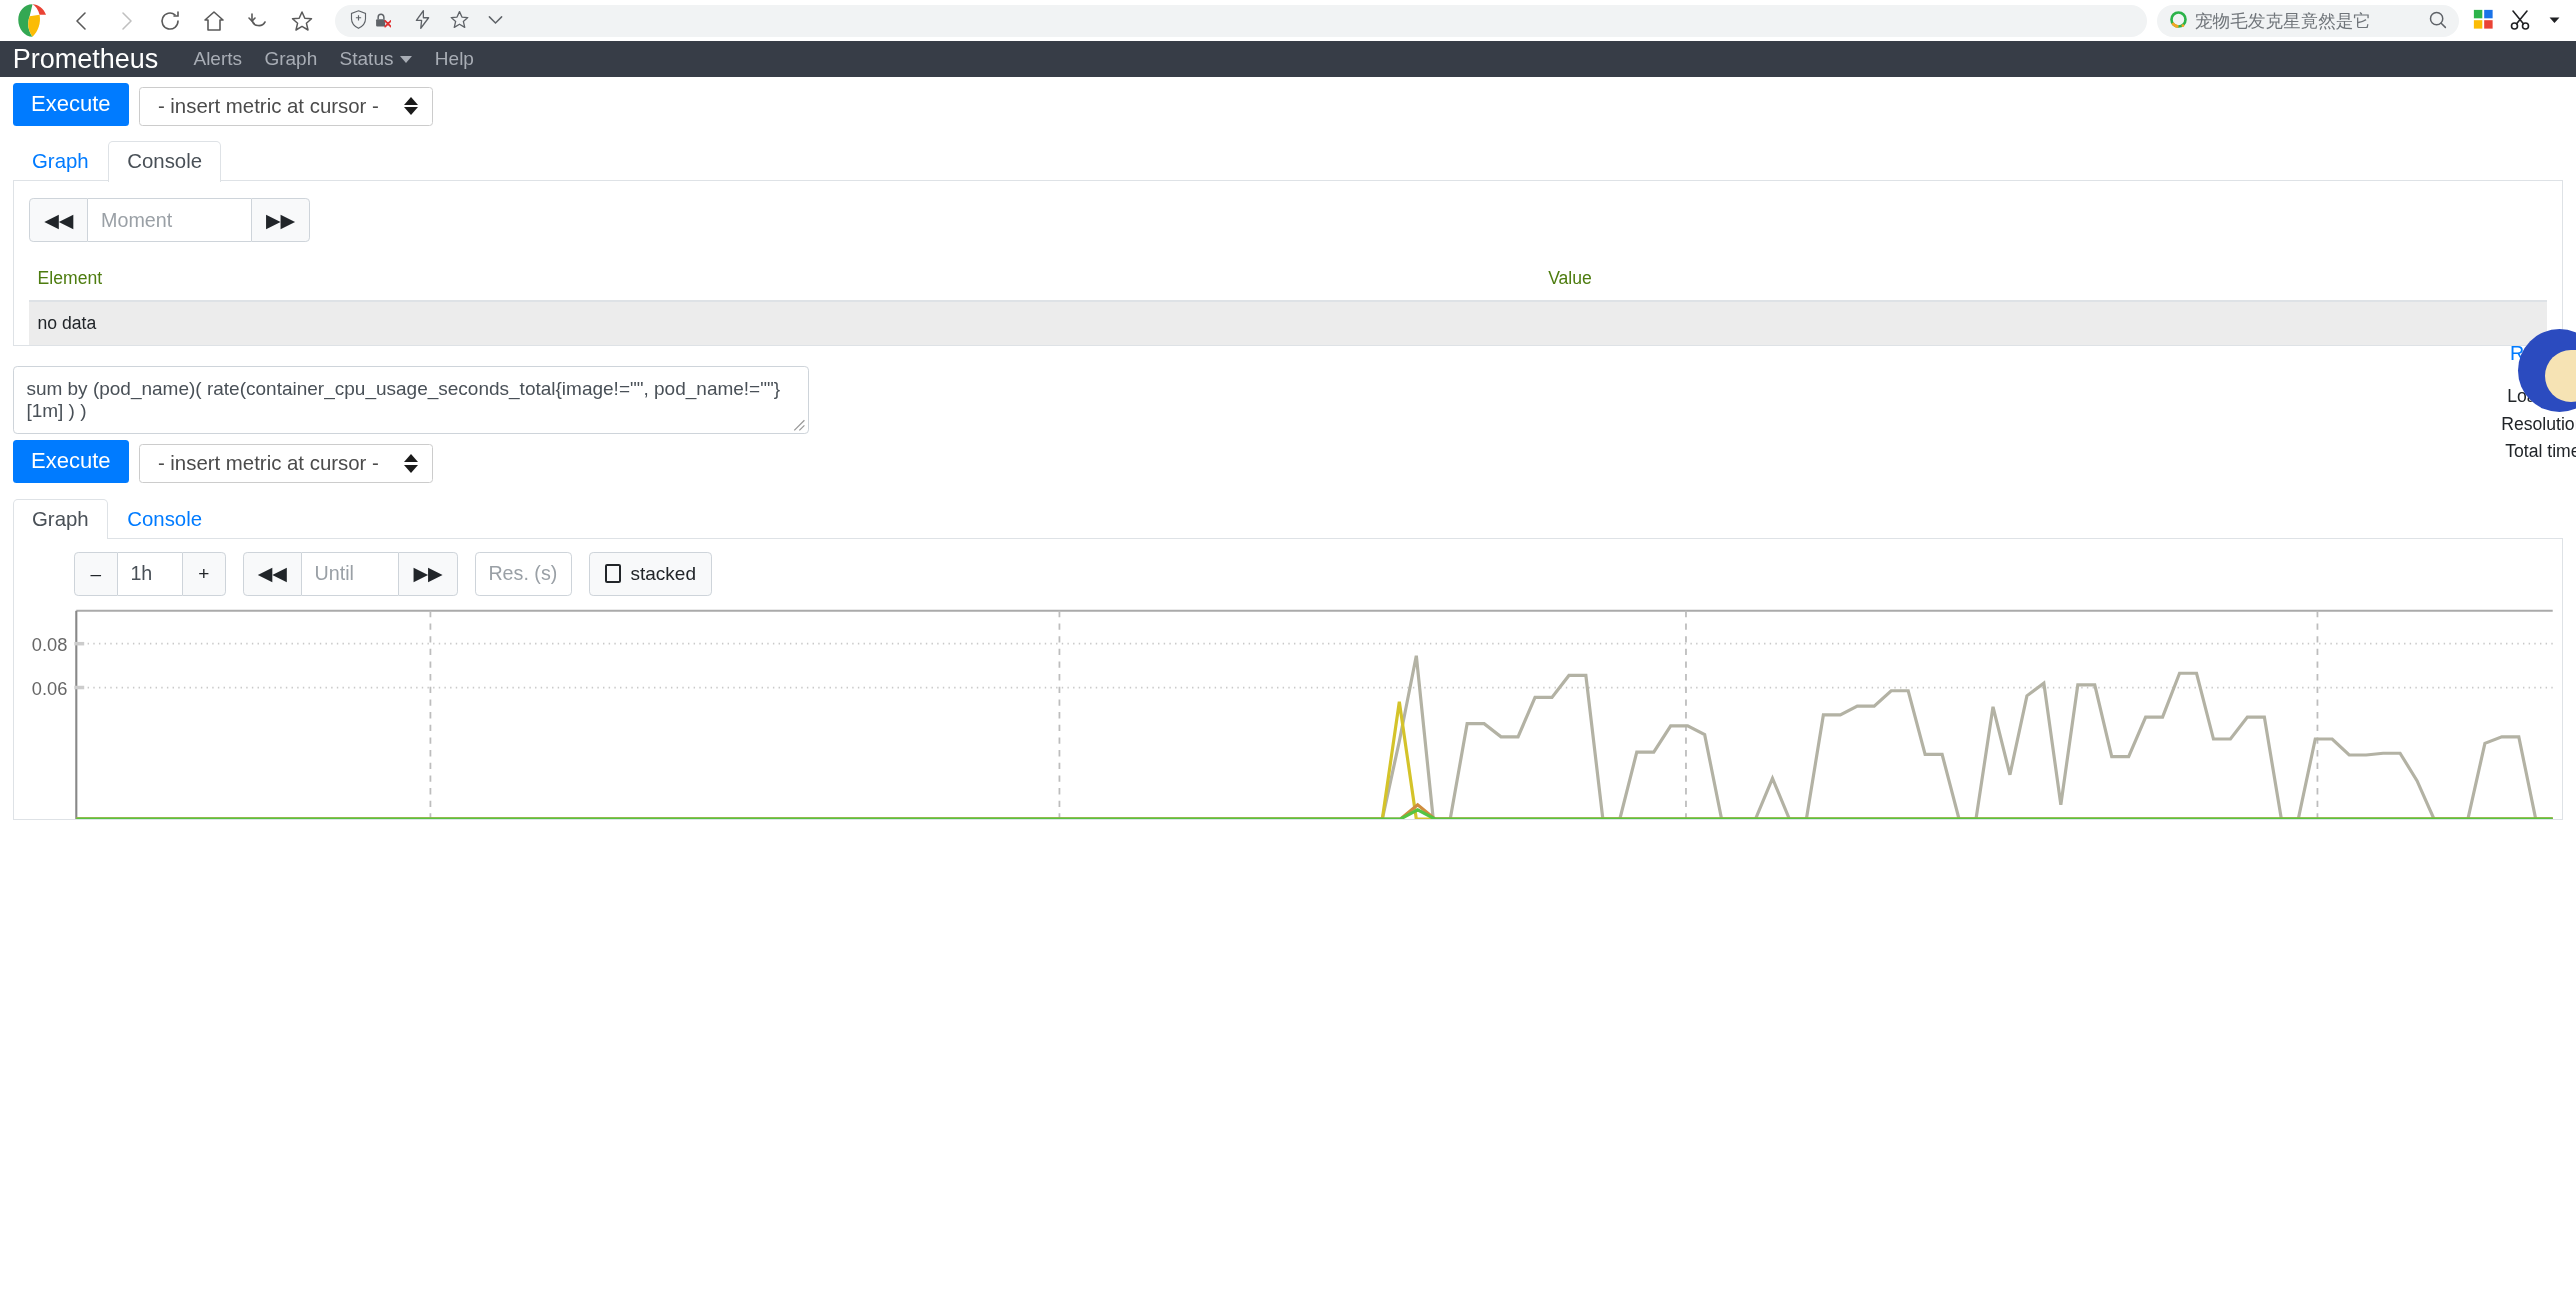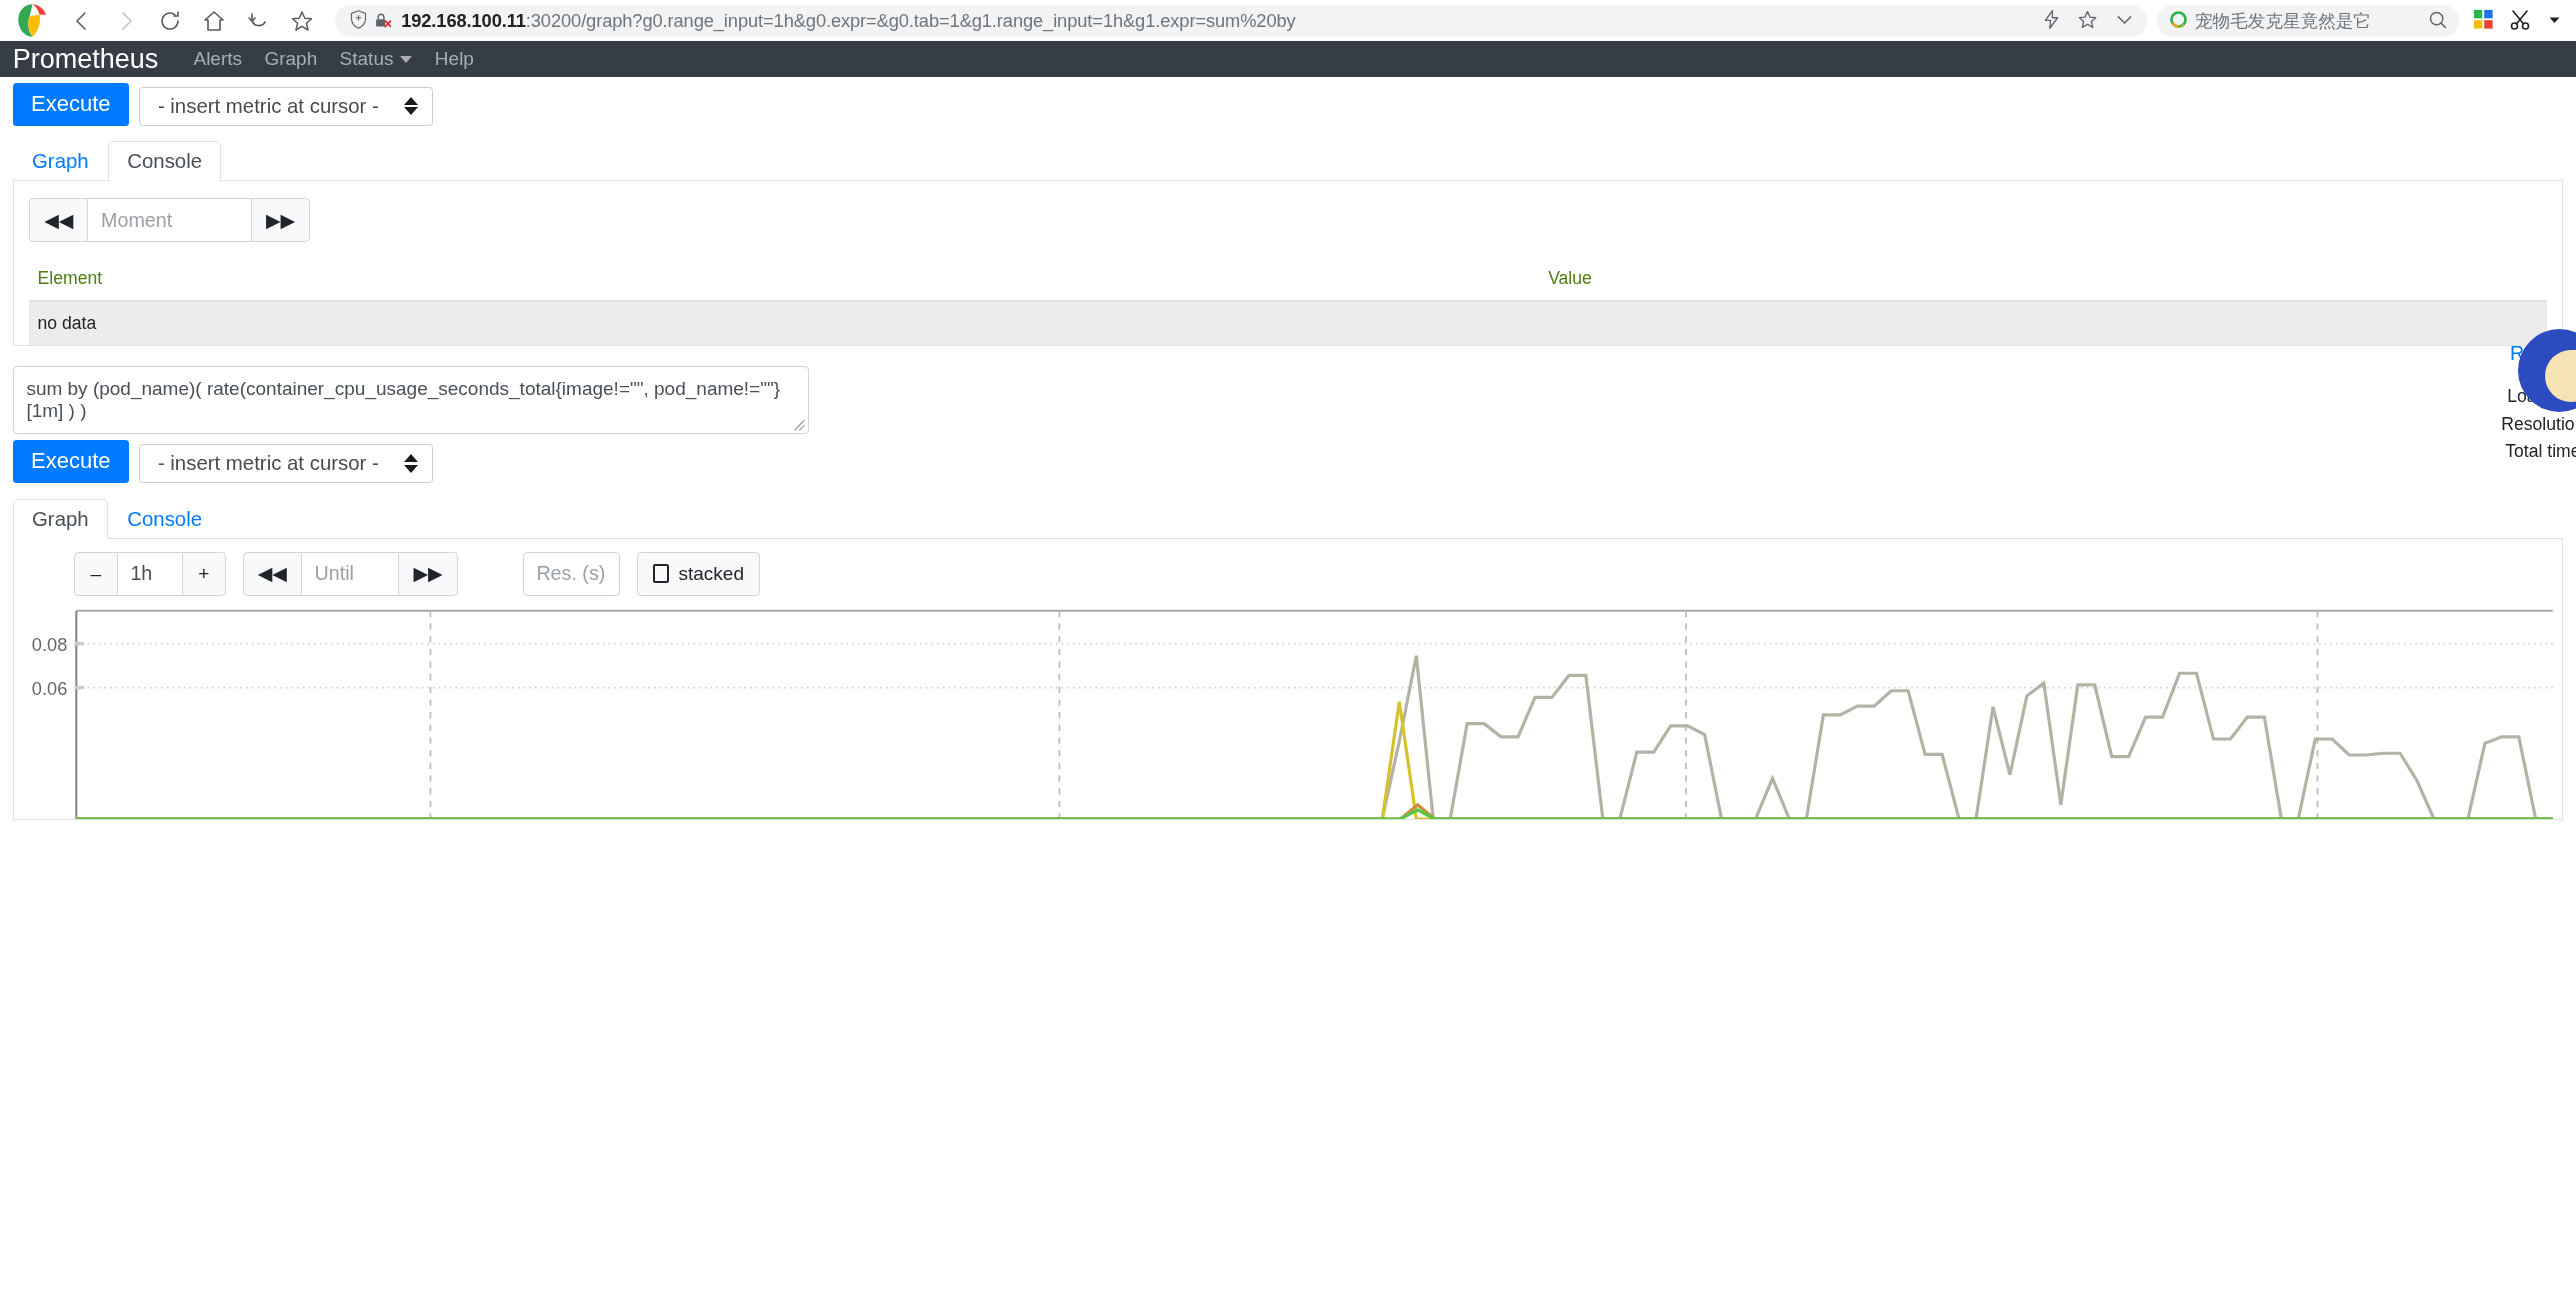--- a/index.html
+++ b/index.html
@@ -397,21 +397,20 @@
             <line x1="9" y1="10" x2="15" y2="10"></line>
           </svg>
       </span>
       <span class="insecure-icon">
         <svg width="19.7" height="19.7" viewBox="0 0 24 24">
             <rect x="5" y="10" width="11" height="9" rx="1.4" fill="#5f6368"></rect>
             <path d="M7.5 10 V7.5 a3.5 3.5 0 0 1 7 0 V10" fill="none" stroke="#5f6368" stroke-width="1.8"></path>
             <path d="M16 12 L23 19 M23 12 L16 19" stroke="#e03131" stroke-width="2.2" stroke-linecap="round"></path>
           </svg>
       </span>
-      <span id="url-text"><span class="host">192.168.100.11</span><span>:30200/graph?g0.range_input=1h&amp;g0.expr=&amp;g0.tab=1&amp;g1.range_input=1h&amp;g1.expr=sum%20by</span></span>
       <span class="trailing-icons">
         <span>
           <svg width="21" height="21" viewBox="0 0 24 24" fill="none" stroke="#5f6368" stroke-width="1.5" stroke-linejoin="round">
               <polygon points="13,2 5,13 11,13 10,22 19,10 13,10"></polygon>
             </svg>
         </span>
         <span>
           <svg width="21" height="21" viewBox="0 0 24 24" fill="none" stroke="#5f6368" stroke-width="1.5" stroke-linejoin="round">
               <polygon points="12,3 14.8,9.2 21.5,9.8 16.4,14.2 18,21 12,17.4 6,21 7.6,14.2 2.5,9.8 9.2,9.2"></polygon>
             </svg>
@@ -576,21 +575,21 @@
       </div>
 
       <div class="ig" style="width:215px;">
         <div class="ig-btn left">◀◀</div>
         <div class="ig-input" style="flex:1 1 auto;">
           <span class="ph">Until</span>
         </div>
         <div class="ig-btn right" style="border-left:1.4px solid #ced4da;">▶▶</div>
       </div>
 
-      <div class="ig-input" style="width:97px; border:1.4px solid #ced4da; border-radius:4.2px;margin-left:48px;">
+      <div class="ig-input" style="width:97px; border:1.4px solid #ced4da; border-radius:4.2px;">
         <span class="ph">Res. (s)</span>
       </div>
 
       <div class="chk-stacked">
         <span class="chk-box"></span>
         <span>stacked</span>
       </div>
     </div>
 
     <div id="chart-area">

